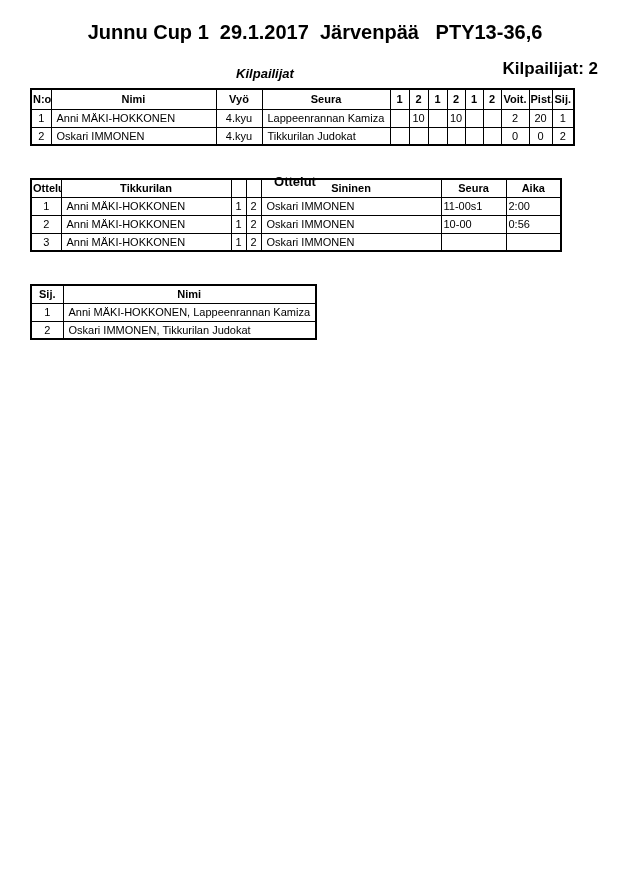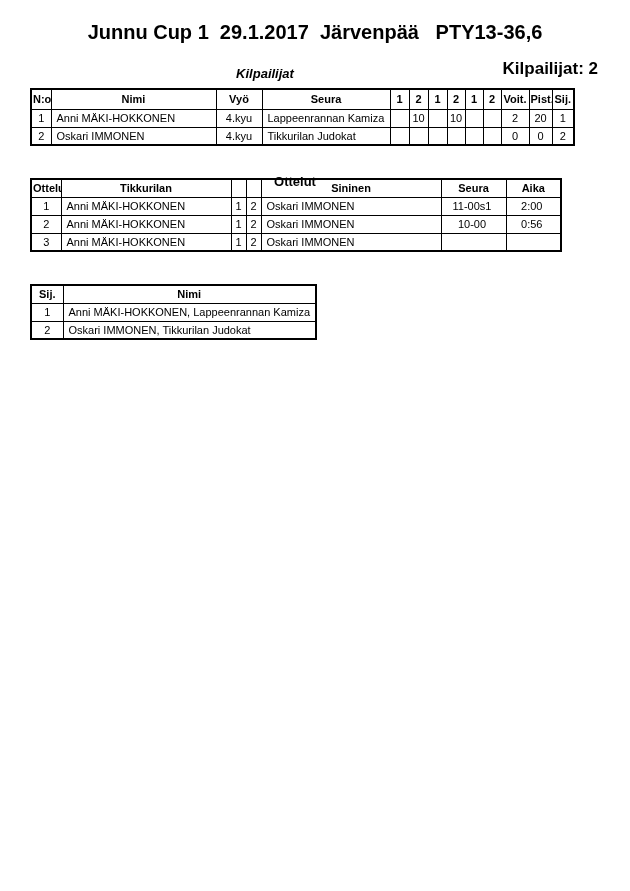--- a/index.html
+++ b/index.html
@@ -45,21 +45,21 @@
   }
   th { font-weight: bold; text-align: center; padding: 0 1px; }
 
   .kilp-table { top: 88px;  left: 30px; width: 543px; }
   .kilp-table thead th { height: 20px; }
   .ott-table  { top: 178px; left: 30px; width: 530px; }
   .tul-table  { top: 284px; left: 30px; width: 285px; }
 
   .c-left   { text-align: left;  padding-left: 5px; }
   .c-center { text-align: center; }
-  .c-right  { text-align: center; padding-right: 5px; }
+  .c-right  { text-align: left; padding-right: 5px; }
   .th-left  { text-align: left; padding-left: 1px; }
 </style>
 </head>
 <body>
 
 <div class="page">
 
   <div class="title">Junnu Cup 1  29.1.2017  Järvenpää   PTY13-36,6</div>
   <div class="count">Kilpailijat: 2</div>
 

